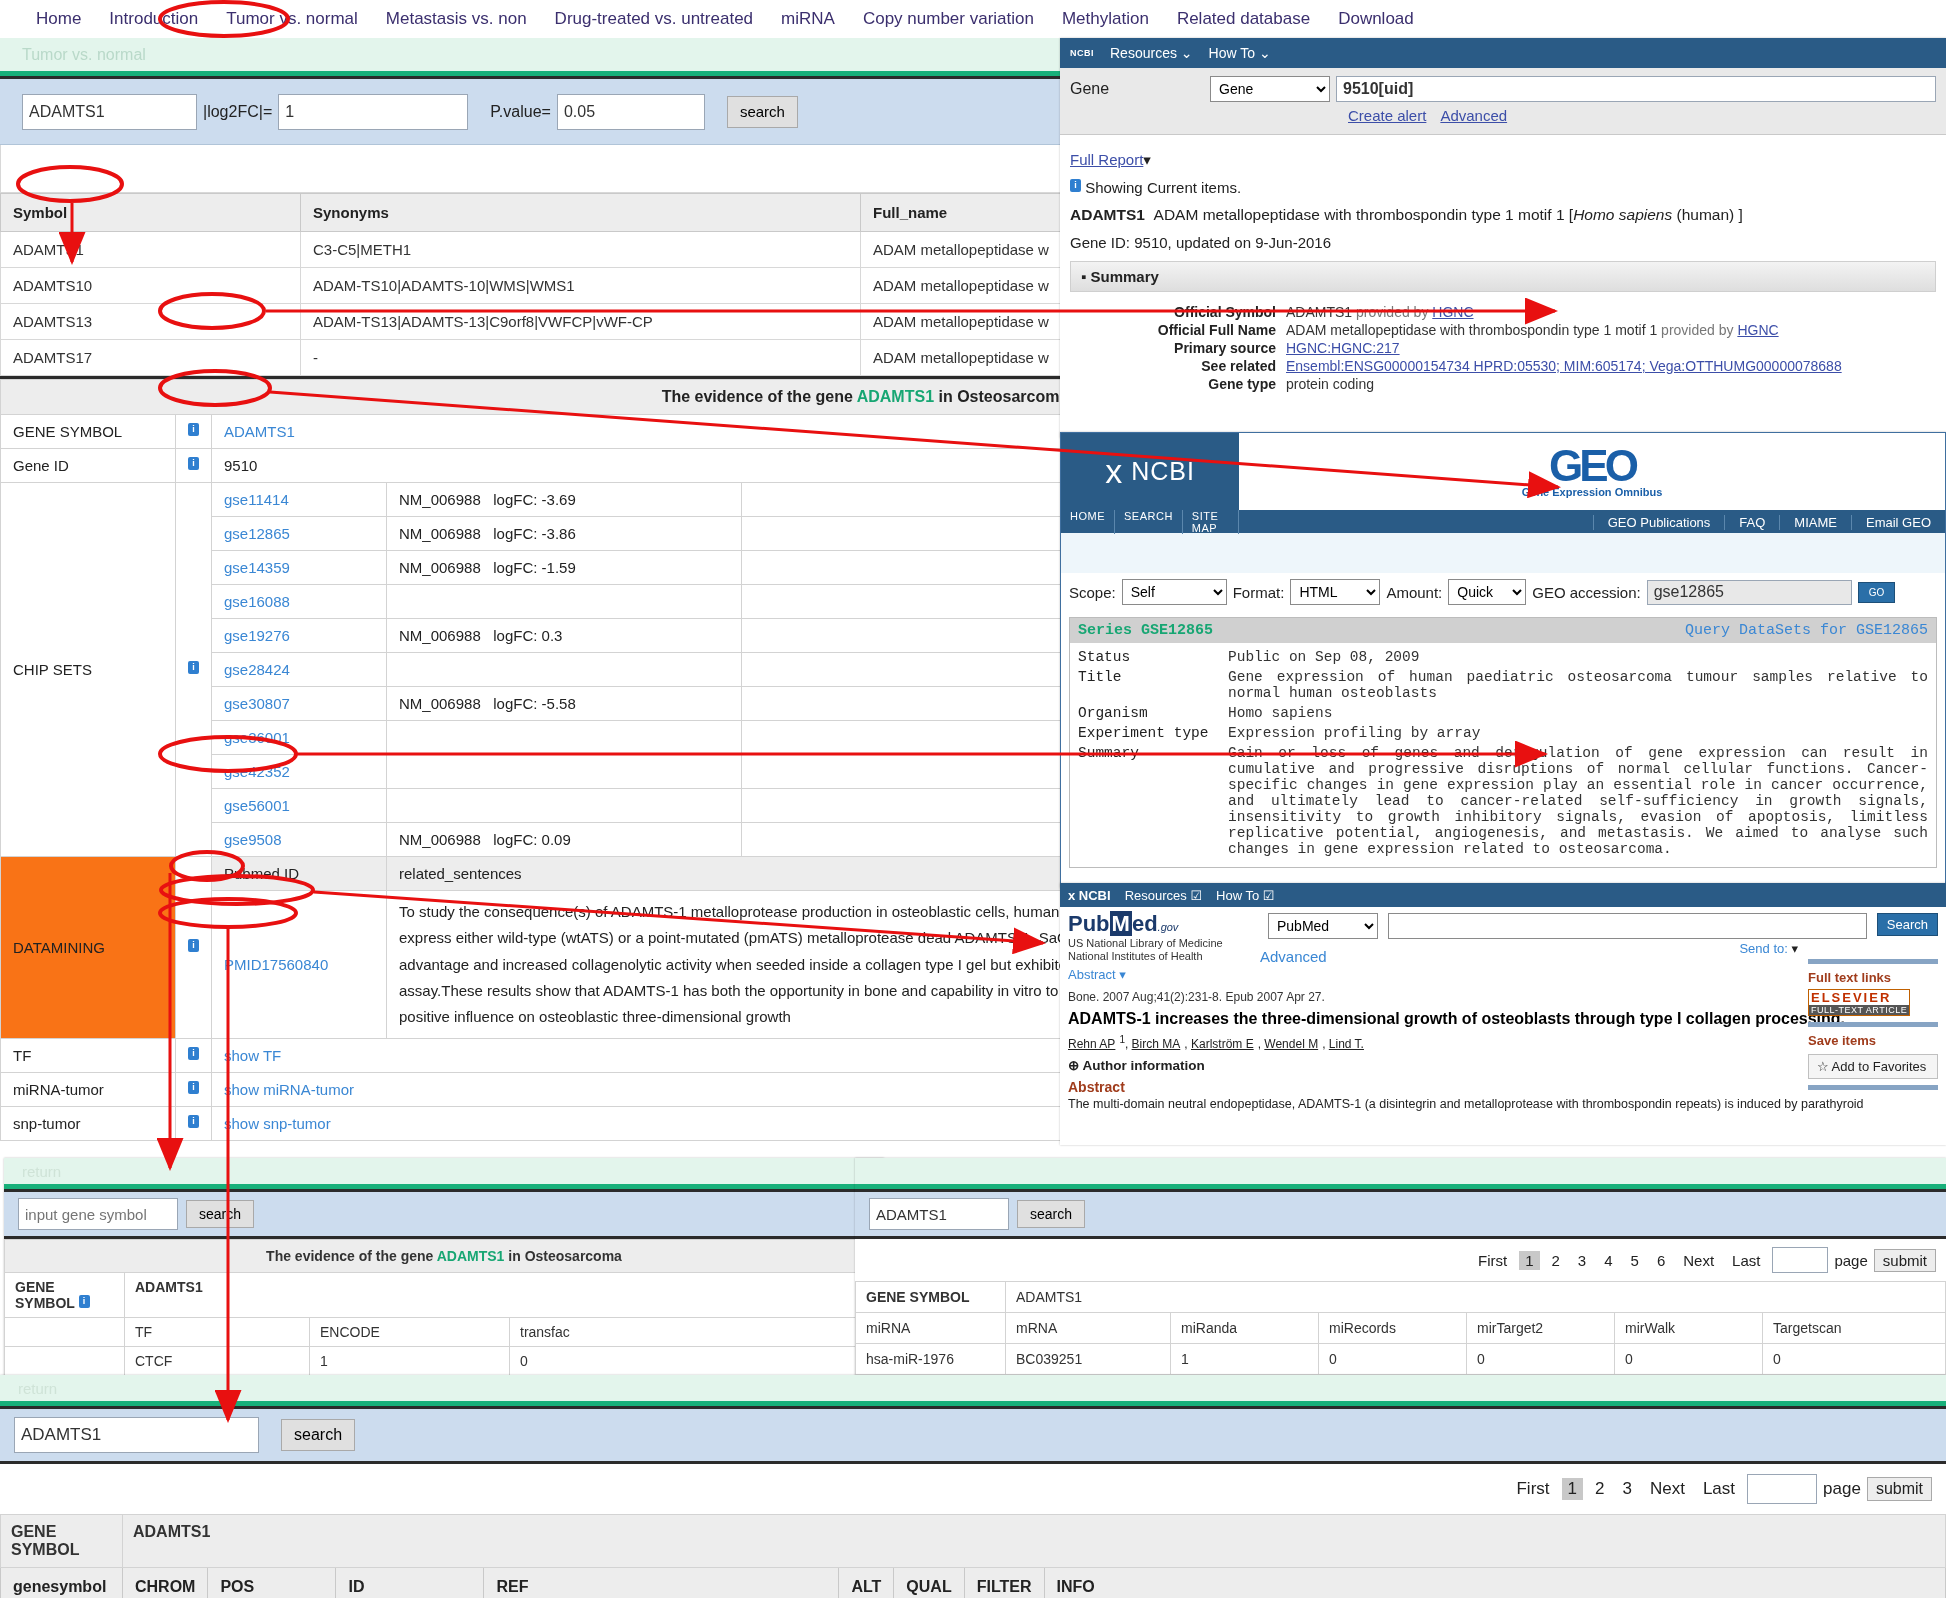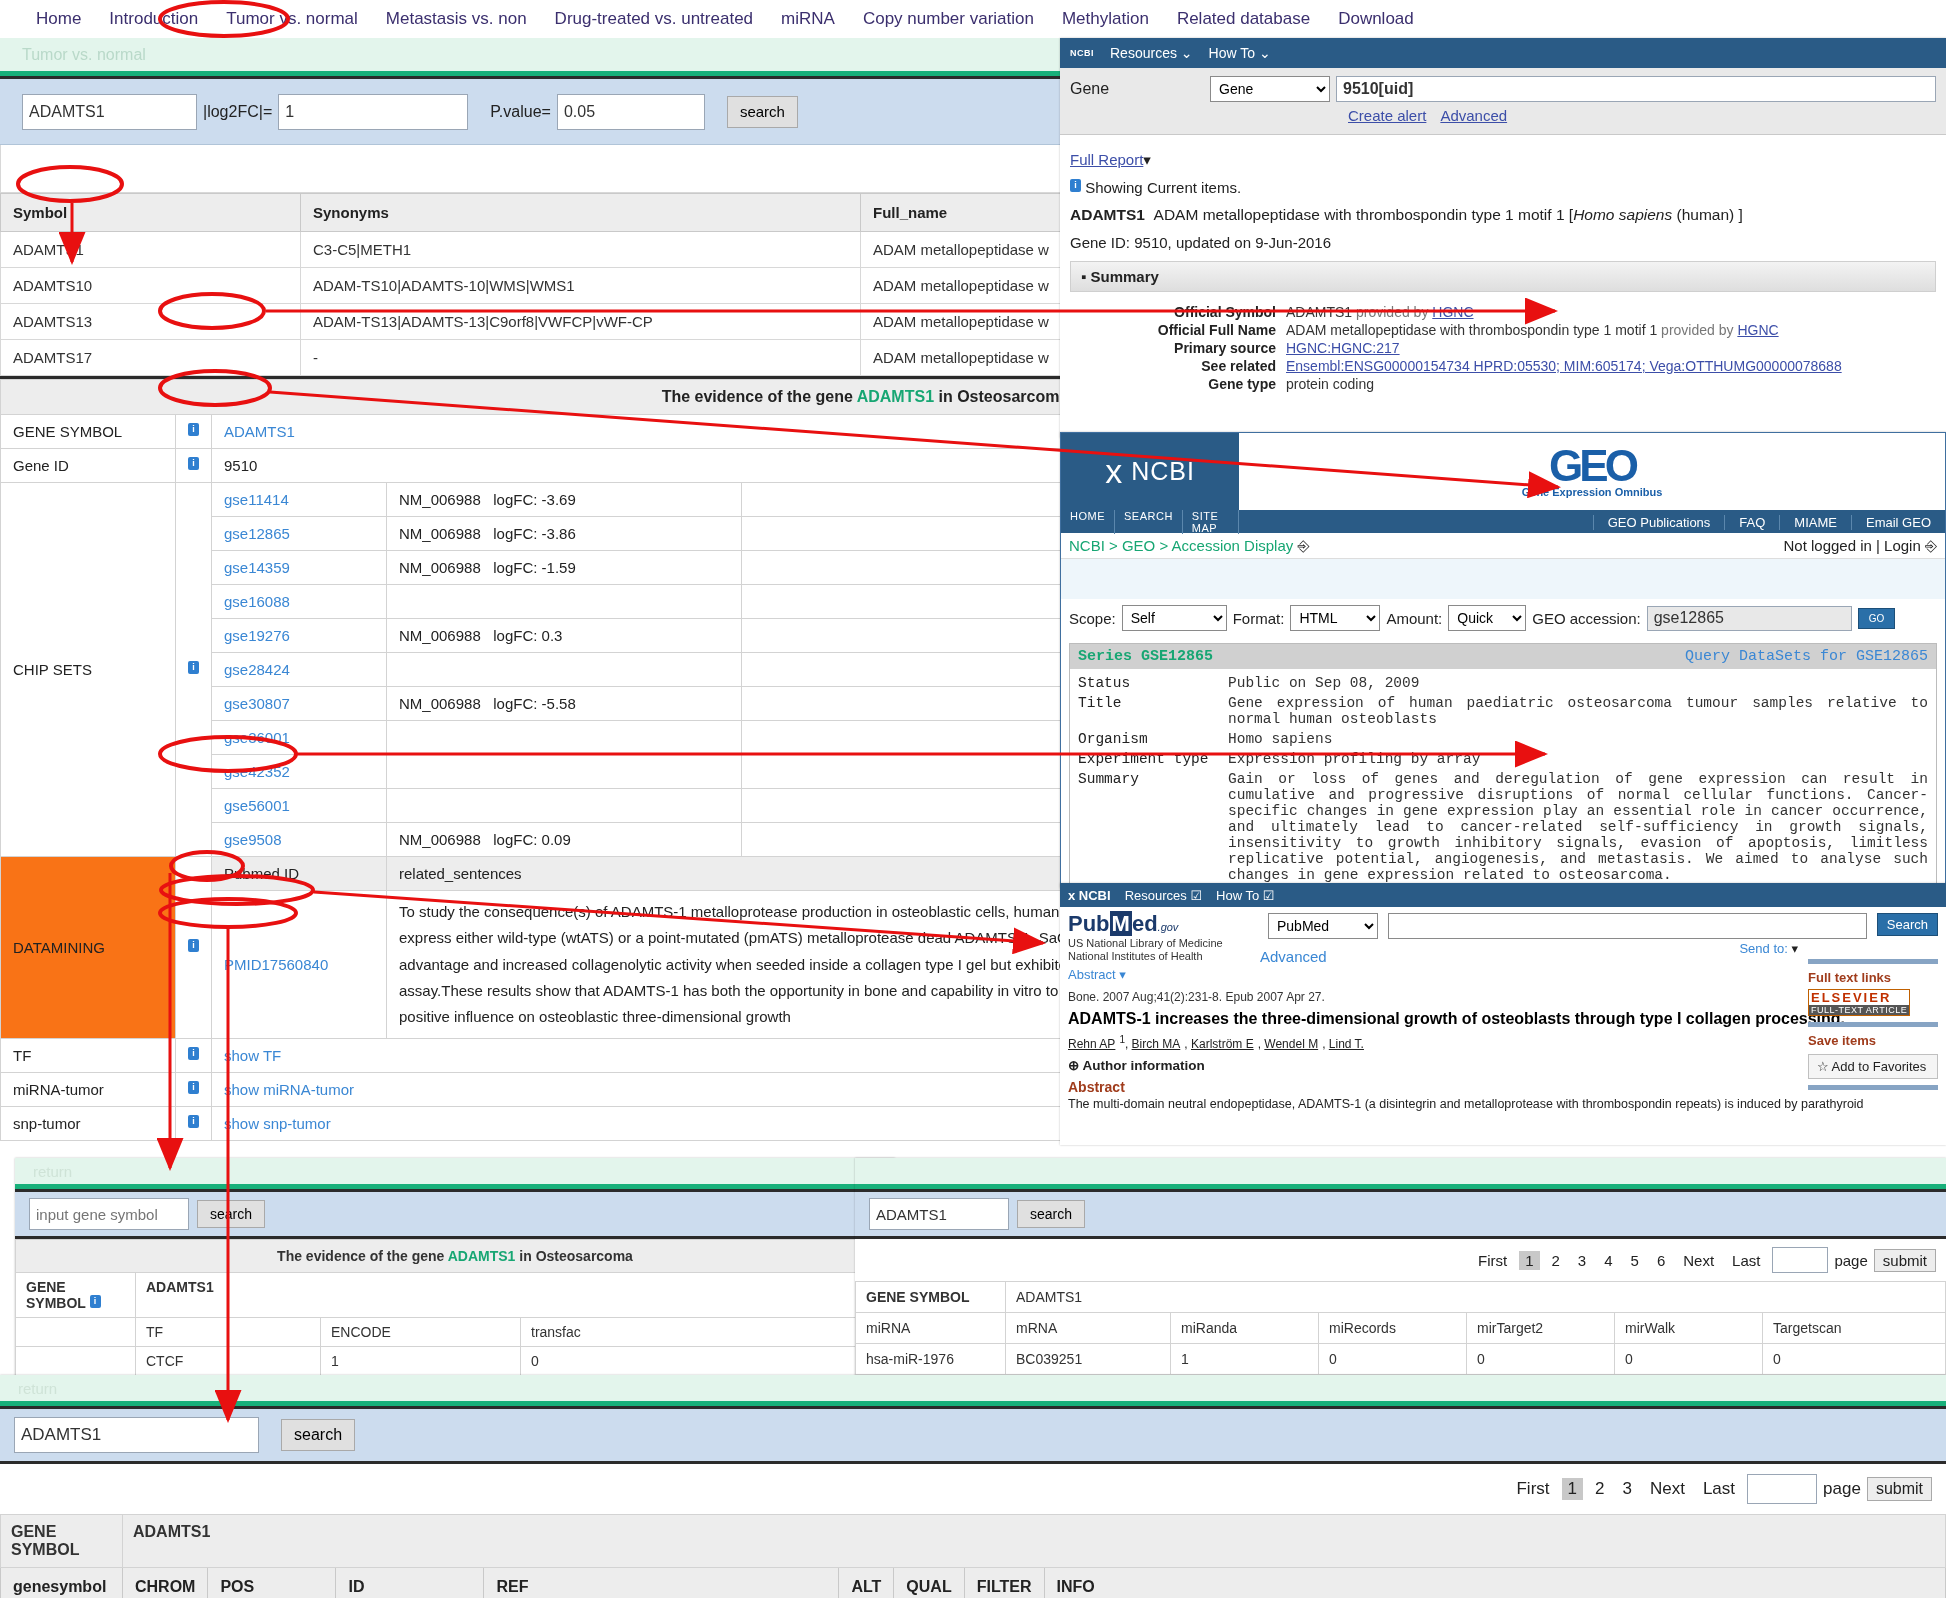--- a/index.html
+++ b/index.html
@@ -160,21 +160,21 @@
   .pm-abs { font-size:12.5px; color:#222; }
   .pm-side { position:absolute; right:8px; top:70px; width:130px; font-size:13px; }
   .pm-side .hr { height:5px; background:#87a4c4; margin:6px 0; }
   .pm-side .h { color:#a03c1c; font-weight:bold; }
   .els { border:1px solid #c06000; display:inline-block; margin-top:4px; }
   .els .a { color:#c03000; font-weight:bold; letter-spacing:2px; font-size:13px; padding:0 2px; }
   .els .b { background:#555; color:#fff; font-size:9px; letter-spacing:.5px; padding:0 2px; display:block; }
   .fav { border:1px solid #c0c0c0; background:#f5f5f5; padding:4px 8px; margin-top:6px; font-size:13px; cursor:pointer; }
 
   
-  #tfpanel { left:15px; top:1158px; width:880px; height:226px; border:none; }
+  #tfpanel { left:4px; top:1158px; width:880px; height:226px; border:none; }
   
   #mirpanel { left:855px; top:1158px; width:1091px; height:226px; border:none; }
   
   #snppanel { left:0px; top:1375px; width:1946px; height:223px; border:none; }
 
   .pan-return { background:#e3f5ec; color:#cfe3d7; font-size:15px; height:26px; padding-left:18px; display:flex; align-items:center; }
   .pan-search { background:#ccdcee; height:44px; display:flex; align-items:center; padding-left:14px; gap:8px; }
   .pan-search .inp { height:32px; font-size:15px; }
 
   .pager { display:flex; align-items:center; justify-content:flex-end; gap:6px; padding:8px 10px; font-size:15px; }
@@ -422,24 +422,20 @@
       <span>SEARCH</span>
       <span>SITE MAP</span>
     </div>
     <div class="right">
       <span>GEO Publications</span>
       <span>FAQ</span>
       <span>MIAME</span>
       <span>Email GEO</span>
     </div>
   </div>
-  <div class="geo-crumb">
-    <span><span class="b">NCBI &gt; GEO &gt; Accession Display</span> <span>⎆</span></span>
-    <span><span>Not logged in | Login</span> <span>⎆</span></span>
-  </div>
   <div class="geo-blank"></div>
   <div class="geo-ctrl">
     <span>Scope:</span>
     <select class="sel" style="width:105px"><option>Self</option></select>
     <span>Format:</span>
     <select class="sel" style="width:90px"><option>HTML</option></select>
     <span>Amount:</span>
     <select class="sel" style="width:78px"><option>Quick</option></select>
     <span>GEO accession:</span>
     <input class="inp" style="height: 25px; width: 205px; background: rgb(232, 232, 232);" value="gse12865">

